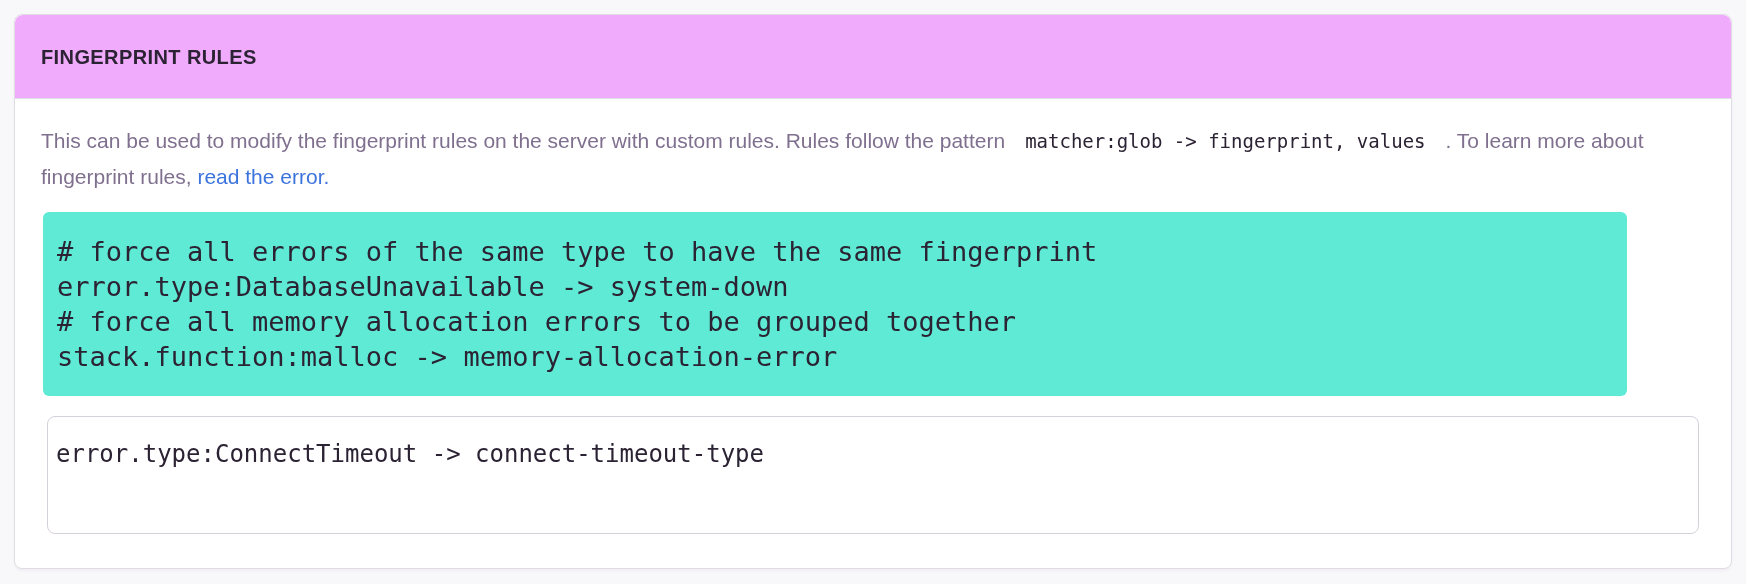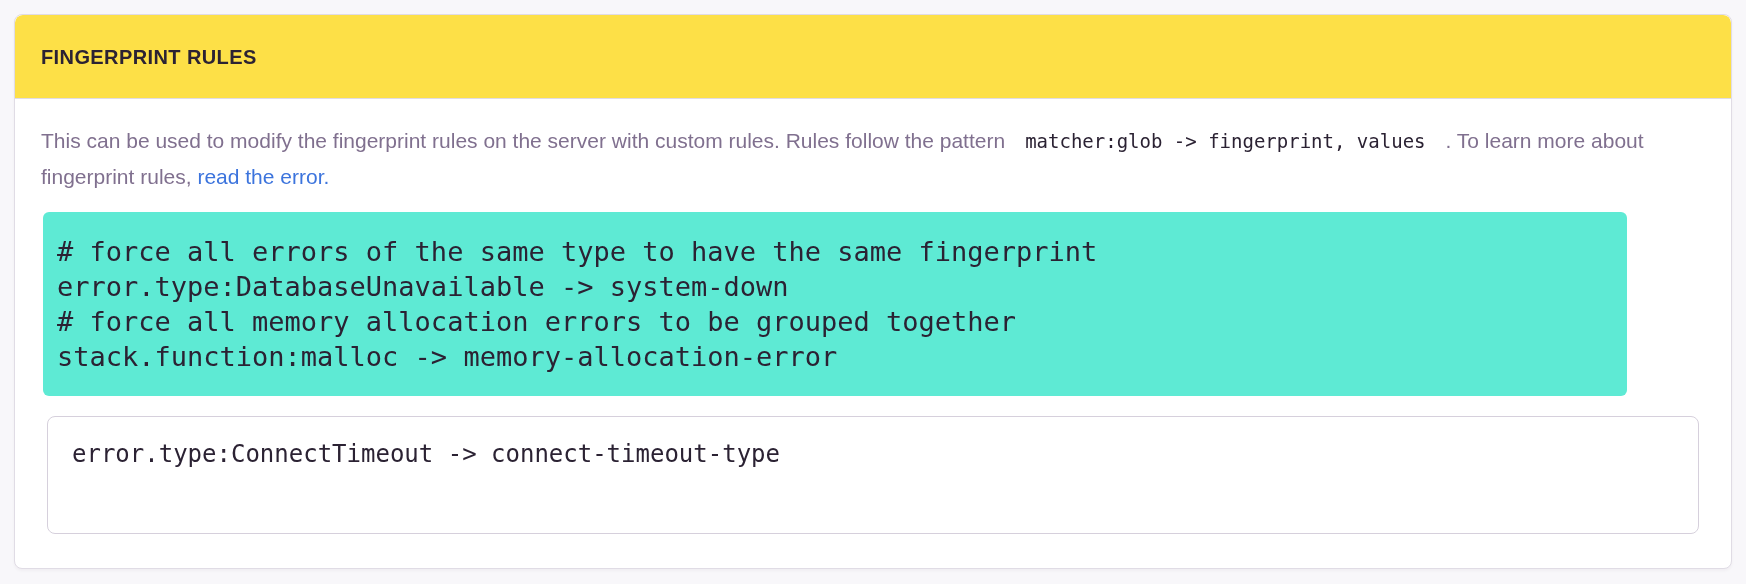--- a/index.html
+++ b/index.html
@@ -15,21 +15,21 @@
   .panel {
     margin: 14px;
     background: #ffffff;
     border: 1px solid #e0dce5;
     border-radius: 8px;
     box-shadow: 0 2px 3px rgba(43, 34, 51, 0.04);
     overflow: hidden;
   }
 
   .panel-header {
-    background: #fde047;
+    background: #f0abfc;
     border-bottom: 1px solid #e0dce5;
     padding: 30px 26px 29px 26px;
     border-radius: 8px 8px 0 0;
   }
 
   .panel-title {
     font-size: 20px;
     font-weight: bold;
     color: #2b2233;
     letter-spacing: 0.4px;
@@ -75,21 +75,21 @@
   }
 
   .rules-textarea {
     display: block;
     margin: 20px 6px 0 6px;
     width: calc(100% - 12px);
     height: 118px;
     background: #ffffff;
     border: 1px solid #d6d0dc;
     border-radius: 8px;
-    padding: 20px 24px;
+    padding: 20px 8px;
     font-family: "DejaVu Sans Mono", "Liberation Mono", monospace;
     font-size: 24px;
     line-height: 35px;
     color: #2b2233;
     resize: none;
     outline: none;
     overflow: hidden;
   }
 </style>
 </head>

